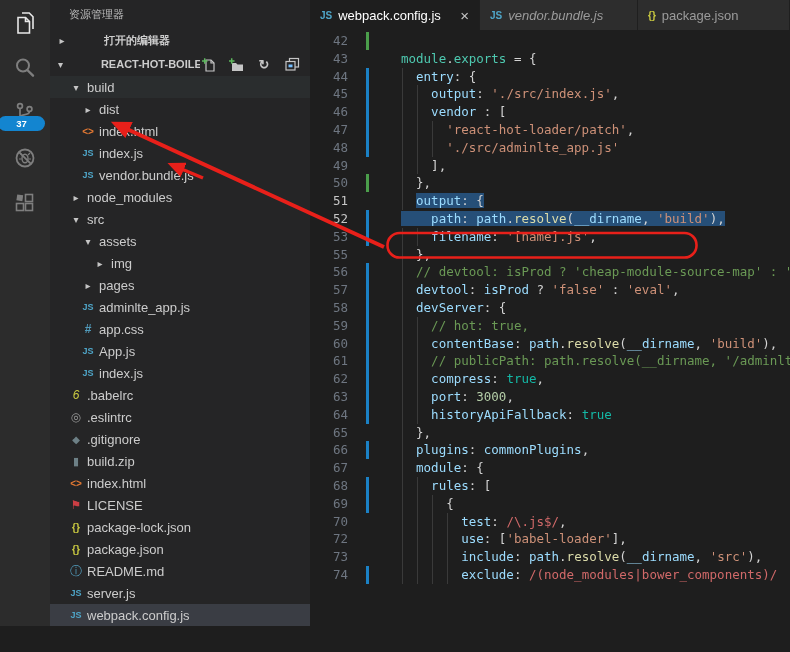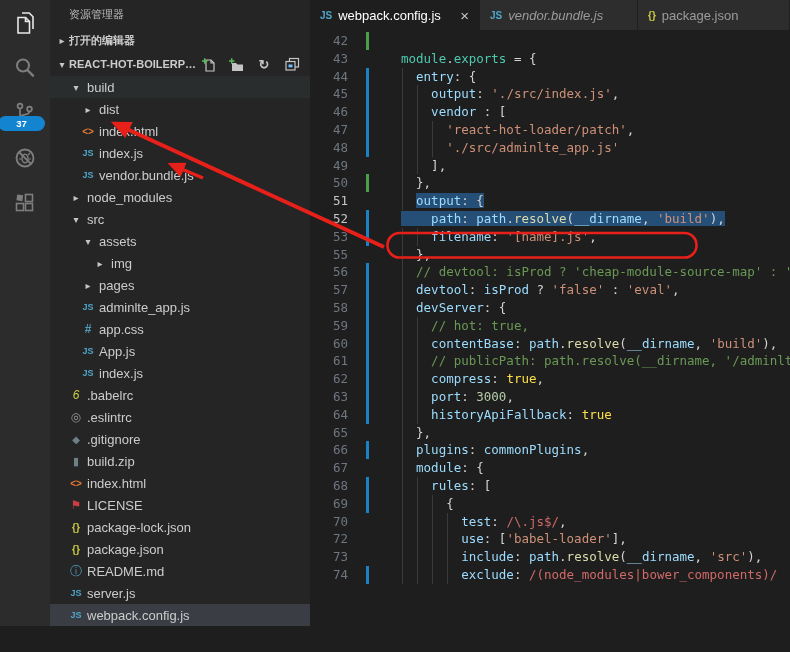--- a/index.html
+++ b/index.html
@@ -19,21 +19,21 @@
   .activity{width:50px;background:#2C2C2C;flex:none;display:flex;flex-direction:column;align-items:center;}
   .act-item{width:50px;height:45px;display:flex;align-items:center;justify-content:center;position:relative;cursor:pointer;}
   .act-item svg{display:block;}
   .badge{position:absolute;right:5px;bottom:4px;min-width:15px;height:15px;padding:0 16px;border-radius:9px;
          background:#1385D0;color:#fff;font-size:9.5px;font-weight:700;line-height:15px;text-align:center;}
   
   .sidebar{width:260px;background:#252526;flex:none;color:#C5C5C5;overflow:hidden;}
   .sb-title{height:28px;line-height:28px;padding-left:19px;font-size:11px;color:#BBBBBB;}
   .sec-row{height:24px;display:flex;align-items:center;padding-left:5px;font-size:11px;font-weight:700;color:#CCCCCC;cursor:pointer;}
   .sec-row .chev{width:14px;text-align:center;font-size:10px;color:#C5C5C5;font-weight:400;}
-  .sec-label{white-space:nowrap;overflow:hidden;}
+  .sec-label{white-space:nowrap;overflow:hidden;margin-left:35px;}
   .sb-toolbar{margin-left:auto;margin-right:10px;display:flex;gap:12px;align-items:center;}
   .tb-icon{width:16px;height:16px;display:flex;align-items:center;justify-content:center;cursor:pointer;color:#C5C5C5;font-size:13px;}
   .trow{height:22px;display:flex;align-items:center;font-size:13px;cursor:pointer;white-space:nowrap;}
   .trow.hover{background:#2A2D2E;}
   .trow.selected{background:#3A3D44;}
   .slot{width:16px;flex:none;text-align:center;}
   .slot.chev{font-size:10px;color:#C5C5C5;}
   .tlabel{margin-left:3px;color:#CCCCCC;}
   
   .editorcol{width:480px;flex:none;display:flex;flex-direction:column;background:#1E1E1E;}
@@ -52,21 +52,21 @@
             font-family:"DejaVu Sans Mono","Liberation Mono",monospace;font-size:12.5px;}
   .cl{display:flex;height:17.8px;line-height:17.8px;gap:15px;}
   .ln{width:38px;flex:none;text-align:right;color:#6E7681;}
   .ln.act{color:#C6C6C6;}
   .mk{width:3px;flex:none;margin-left:3px;}
   .mk.g{background:#4B9E4B;}
   .mk.b{background:#1B81C5;}
   .ct{margin-left:17px;white-space:pre;position:relative;}
   .guide{position:absolute;top:0;bottom:0;width:1px;background:#3A3A3A;}
   .tk-d{color:#D4D4D4}.tk-k{color:#9CDCFE}.tk-s{color:#CE9178}.tk-c{color:#6A9955}
-  .tk-f{color:#DCDCAA}.tk-t{color:#4EC9B0}.tk-w{color:#fde047}.tk-n{color:#B5CEA8}.tk-r{color:#D16969}
+  .tk-f{color:#DCDCAA}.tk-t{color:#4EC9B0}.tk-w{color:#14b8a6}.tk-n{color:#B5CEA8}.tk-r{color:#D16969}
   .sel{background:#264F78;}
   
   .overlay{position:absolute;left:0;top:0;width:790px;height:652px;pointer-events:none;z-index:50;}
 </style>
 </head>
 <body>
 
 <div class="window">
 
 

